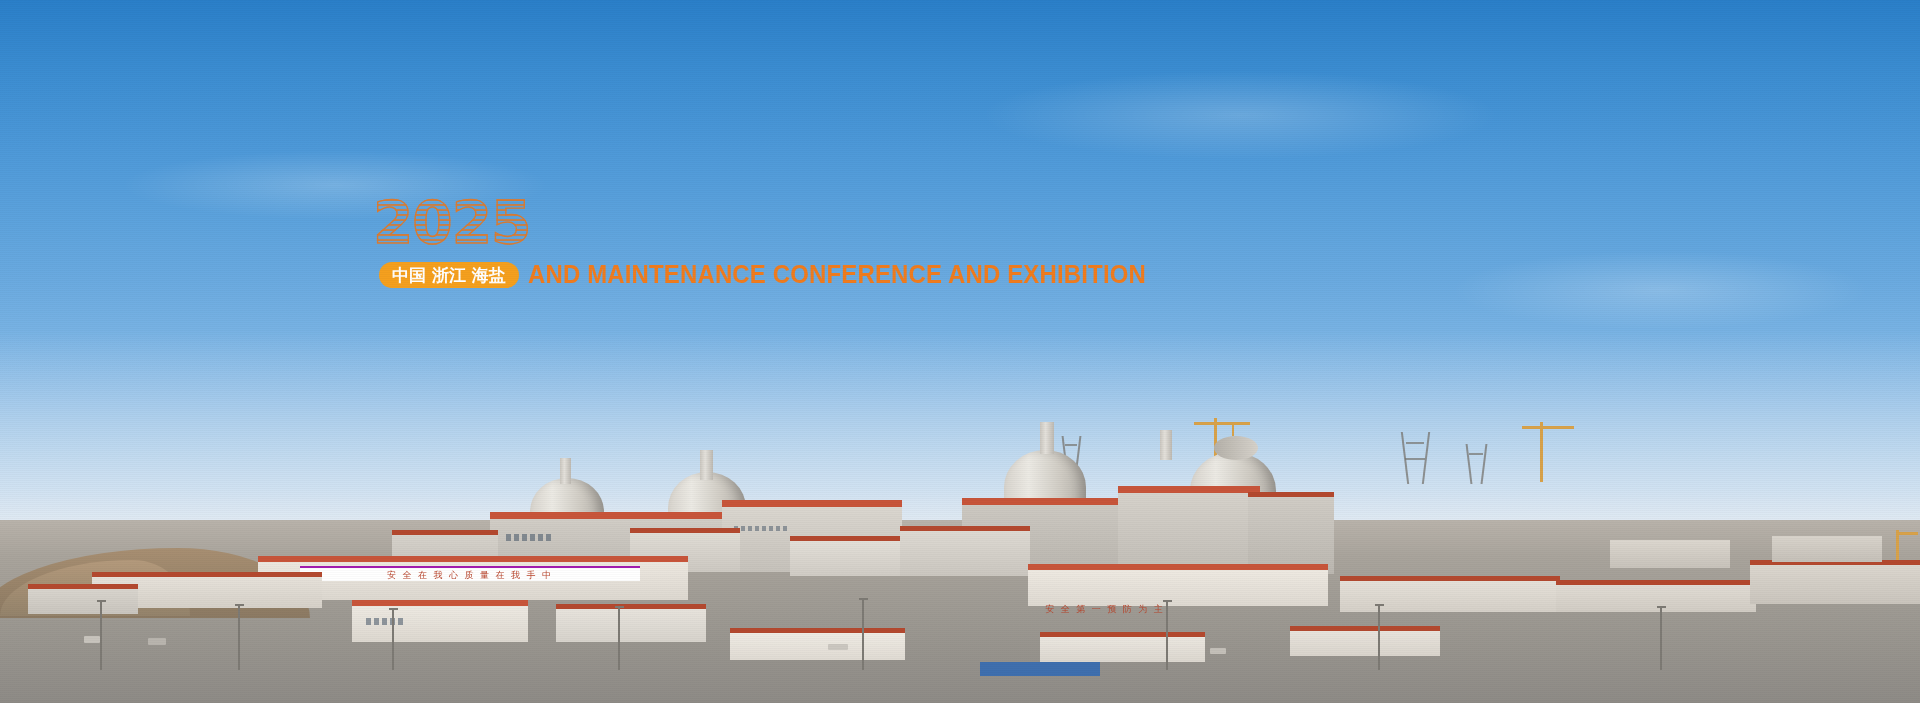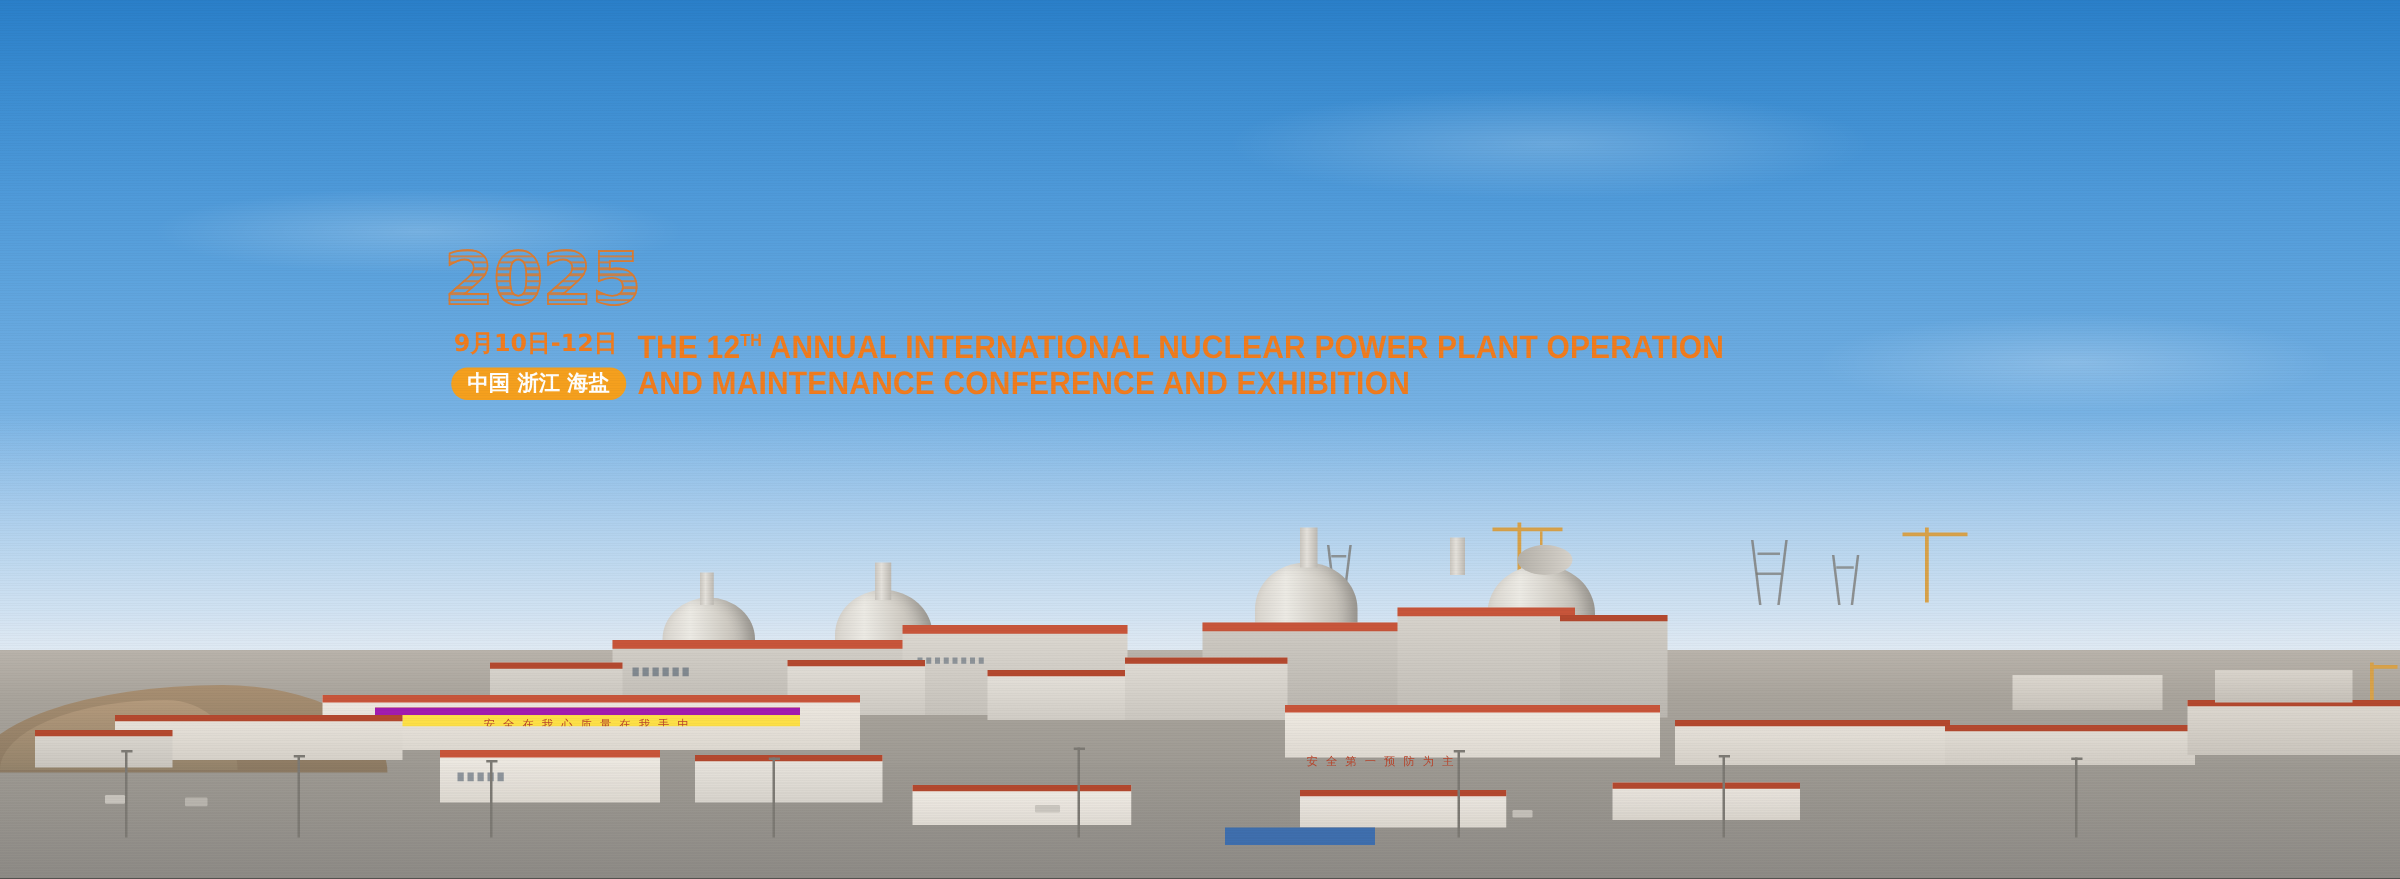--- a/index.html
+++ b/index.html
@@ -78,29 +78,29 @@
     content:""; position:absolute; bottom:0; width:1.5px; background:rgba(120,118,112,.75);
   }
   .pylon::before { left:0;  height:100%; transform:skewX(7deg); }
   .pylon::after  { right:0; height:100%; transform:skewX(-7deg); }
   .pylon-bar { position:absolute; height:1.5px; background:rgba(120,118,112,.7); }
 
   .lamp { position:absolute; width:1.5px; background:#7d7a74; }
   .lamp::after { content:""; position:absolute; top:0; left:-3px; width:9px; height:2px; background:#7d7a74; }
 
   .banner-strip {
-    position:absolute; background:#fde047; border-top:6px solid #a21caf;
+    position:absolute; background:#ffffff; border-top:2px solid #a21caf;
     color:#b8452c; font-size:9px; letter-spacing:2px; text-align:center;
     line-height:14px; white-space:nowrap; overflow:hidden;
   }
 
   .veh { position:absolute; border-radius:1px; }
 
   
-  .lockup { position:absolute; left:355px; top:192px; width:920px;text-decoration:underline; }
+  .lockup { position:absolute; left:373px; top:192px; width:920px;text-decoration:underline; }
 
   .row-top { position:relative; height:62px; }
 
   
   .year {
     position:absolute; left:0; top:2px;
     font-family:"DejaVu Sans", sans-serif;
     font-size:58px; font-weight:700; letter-spacing:-1px;
     line-height:58px;
     color:transparent;
@@ -335,24 +335,20 @@
   <div class="veh" style="left:148px; top:638px; width:18px; height:7px; background:#b9b5ae;"></div>
   <div class="veh" style="left:828px; top:644px; width:20px; height:6px; background:#cbc7c0;"></div>
   <div class="veh" style="left:1210px; top:648px; width:16px; height:6px; background:#c4c0b9;"></div>
 
   <div class="lockup">
 
     <div class="row-top">
       <div class="year">2025</div>
     </div>
 
-    <div class="row-date">
-      <div class="date">9月10日-12日</div>
-      <div class="en-line1"><span>THE 12</span><span class="sup">TH</span><span> ANNUAL INTERNATIONAL NUCLEAR POWER PLANT OPERATION</span></div>
-    </div>
 
     <div class="row-loc">
       <div class="loc-pill">中国 浙江 海盐</div>
       <div class="en-line2">AND MAINTENANCE CONFERENCE AND EXHIBITION</div>
     </div>
 
   </div>
 
   <div class="grain"></div>
 </div>

